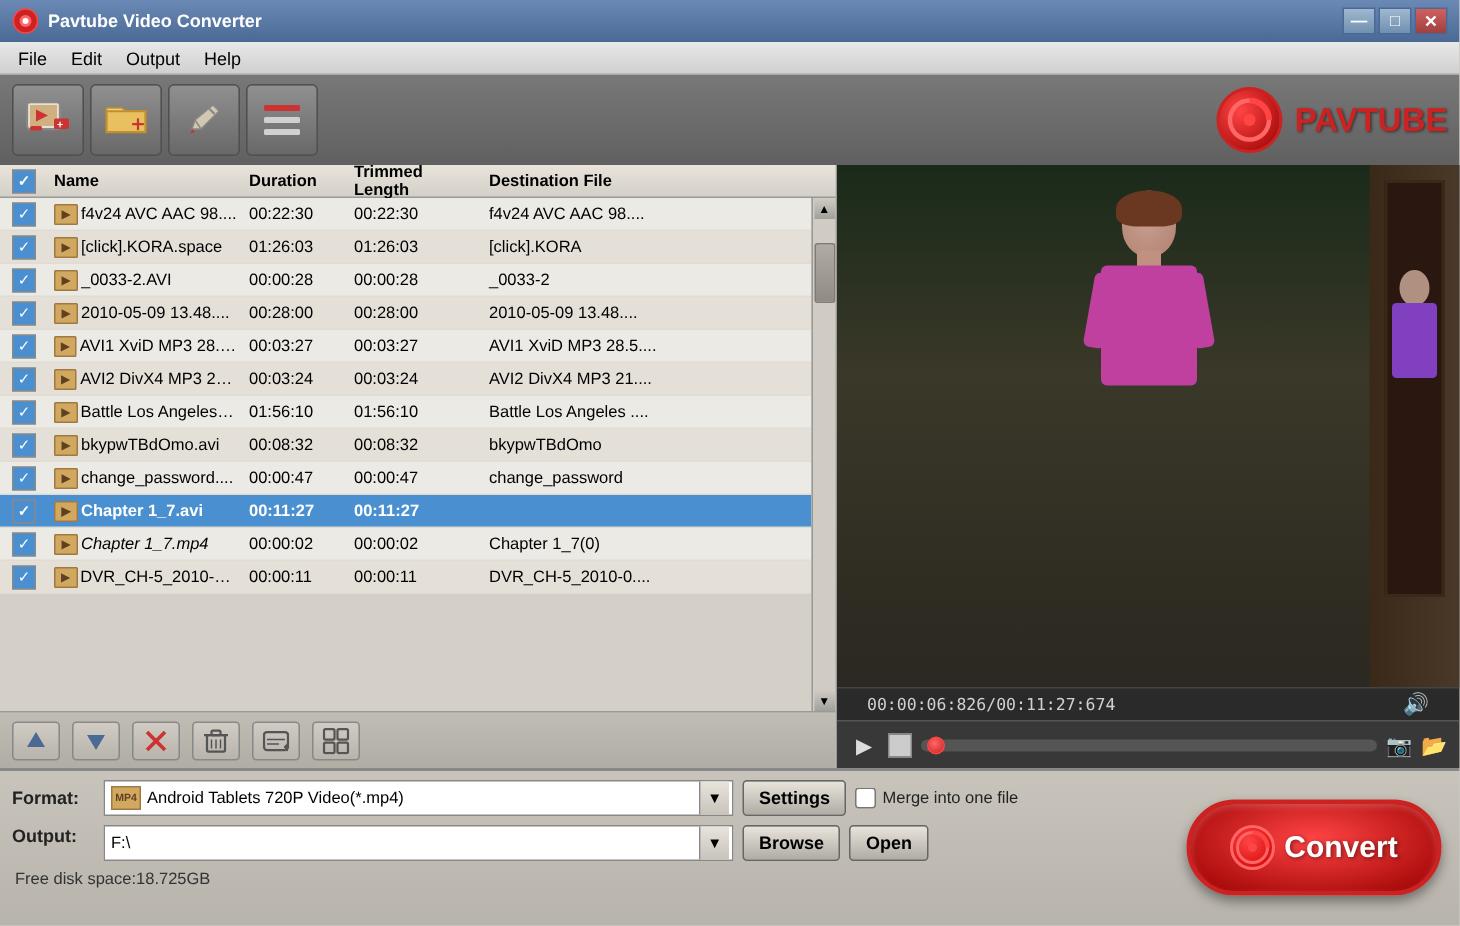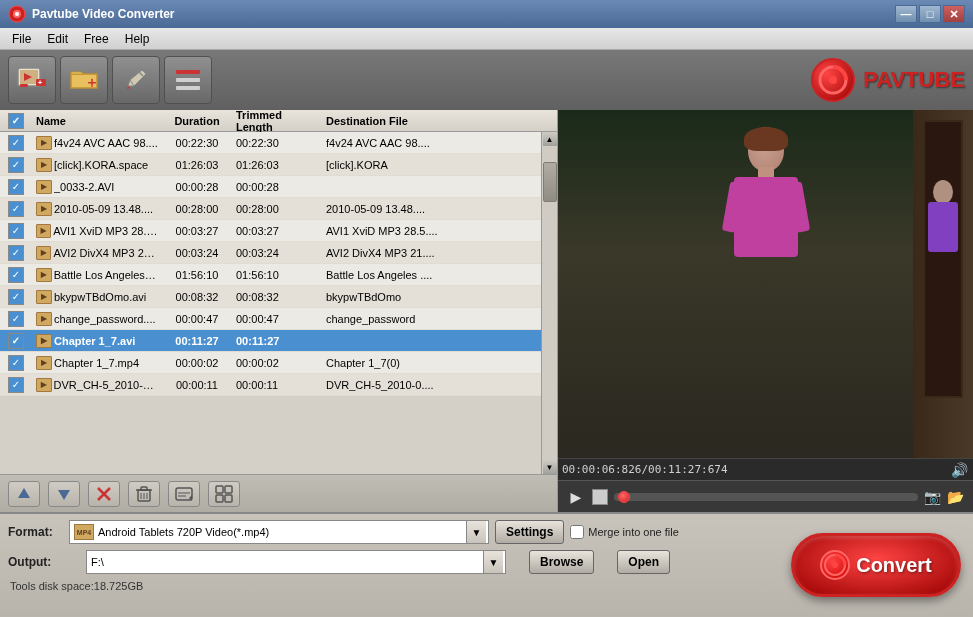--- a/index.html
+++ b/index.html
@@ -98,21 +98,21 @@
       background: linear-gradient(to bottom, #e8e4dc, #d4d0c8);
       display: flex;
       height: 22px;
       align-items: center;
       border-bottom: 1px solid #999;
       font-size: 11px;
       font-weight: bold;
     }
     .col-check { width: 32px; min-width: 32px; display: flex; align-items: center; justify-content: center; }
     .col-name { width: 130px; min-width: 130px; padding: 0 4px; }
-    .col-duration { width: 70px; min-width: 70px; padding: 0 4px; text-align: center; }
+    .col-duration { width: 70px; min-width: 70px; padding: 0 4px; }
     .col-trimmed { width: 90px; min-width: 90px; padding: 0 4px; }
     .col-dest { flex: 1; padding: 0 4px; }
     .col-scroll { width: 16px; min-width: 16px; }
 
     .file-list-body {
       flex: 1;
       overflow: hidden;
       position: relative;
     }
     .file-row {
@@ -186,21 +186,21 @@
       background: #1a1a1a;
       position: relative;
       overflow: hidden;
     }
 
     .video-time-bar {
       height: 22px;
       background: #2a2a2a;
       display: flex;
       align-items: center;
-      padding: 0 4px;
+      padding: 0 20px;
       color: #d0d0d0;
       font-size: 11px;
       font-family: monospace;
       border-top: 1px solid #444;
     }
     .time-spacer { flex: 1; }
     .volume-icon { color: #aaa; font-size: 14px; cursor: pointer; }
 
     .video-controls {
       height: 32px;
@@ -287,23 +287,22 @@
       font-size: 12px;
       font-weight: bold;
     }
     .merge-check {
       display: flex; align-items: center; gap: 4px;
       font-size: 11px; color: #222;
     }
 
     .output-row {
       display: flex;
-      align-items: center;
       margin-bottom: 6px;
-      gap: 23px;
+      gap: 6px;
     }
     .output-label {
       width: 55px; font-size: 12px; font-weight: bold; color: #222;
     }
     .output-path {
       flex: 0 0 420px;
       height: 24px;
       background: white;
       border: 1px solid #888;
       display: flex; align-items: center;
@@ -411,21 +410,21 @@
   <div class="title-bar-controls">
     <div class="title-bar-btn">—</div>
     <div class="title-bar-btn">□</div>
     <div class="title-bar-btn close">✕</div>
   </div>
 </div>
 
 <div class="menu-bar">
   <div class="menu-item">File</div>
   <div class="menu-item">Edit</div>
-  <div class="menu-item">Free</div>
+  <div class="menu-item">Output</div>
   <div class="menu-item">Help</div>
 </div>
 
 <div class="toolbar">
 
   <div class="toolbar-btn" title="Add Video">
     <svg width="32" height="32" viewBox="0 0 32 32">
       <rect x="2" y="4" width="22" height="18" rx="2" fill="#e8e0d0" stroke="#888" stroke-width="1.5"></rect>
       <rect x="4" y="6" width="18" height="14" fill="#d0b080"></rect>
       <polygon points="8,9 8,17 16,13" fill="#cc3333"></polygon>
@@ -519,20 +518,21 @@
           <div class="file-row">
     <div class="col-check">
       <div class="checkbox-cell checked">✓</div>
     </div>
     <div class="col-name" style="display:flex;align-items:center;overflow:hidden;">
       <div class="file-icon">▶</div>
       <span style="overflow:hidden;text-overflow:ellipsis;white-space:nowrap;">_0033-2.AVI</span>
     </div>
     <div class="col-duration">00:00:28</div>
     <div class="col-trimmed">00:00:28</div>
+    <div class="col-dest" style="overflow:hidden;text-overflow:ellipsis;white-space:nowrap;">_0033-2</div>
   </div>
           <div class="file-row">
     <div class="col-check">
       <div class="checkbox-cell checked">✓</div>
     </div>
     <div class="col-name" style="display:flex;align-items:center;overflow:hidden;">
       <div class="file-icon">▶</div>
       <span style="overflow:hidden;text-overflow:ellipsis;white-space:nowrap;">2010-05-09 13.48....</span>
     </div>
     <div class="col-duration">00:28:00</div>
@@ -609,21 +609,21 @@
     </div>
     <div class="col-duration">00:11:27</div>
     <div class="col-trimmed">00:11:27</div>
   </div>
           <div class="file-row">
     <div class="col-check">
       <div class="checkbox-cell checked">✓</div>
     </div>
     <div class="col-name" style="display:flex;align-items:center;overflow:hidden;">
       <div class="file-icon">▶</div>
-      <span style="overflow:hidden;text-overflow:ellipsis;white-space:nowrap;">Chapter 1_7.mp4</span>
+      <span style="overflow:hidden;text-overflow:ellipsis;white-space:nowrap;font-style:italic;">Chapter 1_7.mp4</span>
     </div>
     <div class="col-duration">00:00:02</div>
     <div class="col-trimmed">00:00:02</div>
     <div class="col-dest" style="overflow:hidden;text-overflow:ellipsis;white-space:nowrap;">Chapter 1_7(0)</div>
   </div>
           <div class="file-row">
     <div class="col-check">
       <div class="checkbox-cell checked">✓</div>
     </div>
     <div class="col-name" style="display:flex;align-items:center;overflow:hidden;">
@@ -758,21 +758,21 @@
     <div class="output-row">
       <span class="output-label">Output:</span>
       <div class="output-path" style="position:relative;">
         <span style="flex:1;">F:\</span>
         <div class="output-dropdown-arrow">▼</div>
       </div>
       <button class="browse-btn">Browse</button>
       <button class="open-btn">Open</button>
     </div>
 
-    <div class="disk-space">Tools disk space:18.725GB</div>
+    <div class="disk-space">Free disk space:18.725GB</div>
   </div>
 
   <div class="convert-btn" style="position:absolute;right:12px;bottom:20px;width:170px;height:64px;border-radius:32px;">
     <div class="convert-icon">
       <svg width="24" height="24" viewBox="0 0 24 24">
         <circle cx="12" cy="12" r="10" fill="none" stroke="#ff6666" stroke-width="2"></circle>
         <path d="M12 2 A10 10 0 0 1 22 12" stroke="#ff4444" stroke-width="3" fill="none"></path>
         <circle cx="12" cy="12" r="3" fill="#ff4444"></circle>
       </svg>
     </div>

